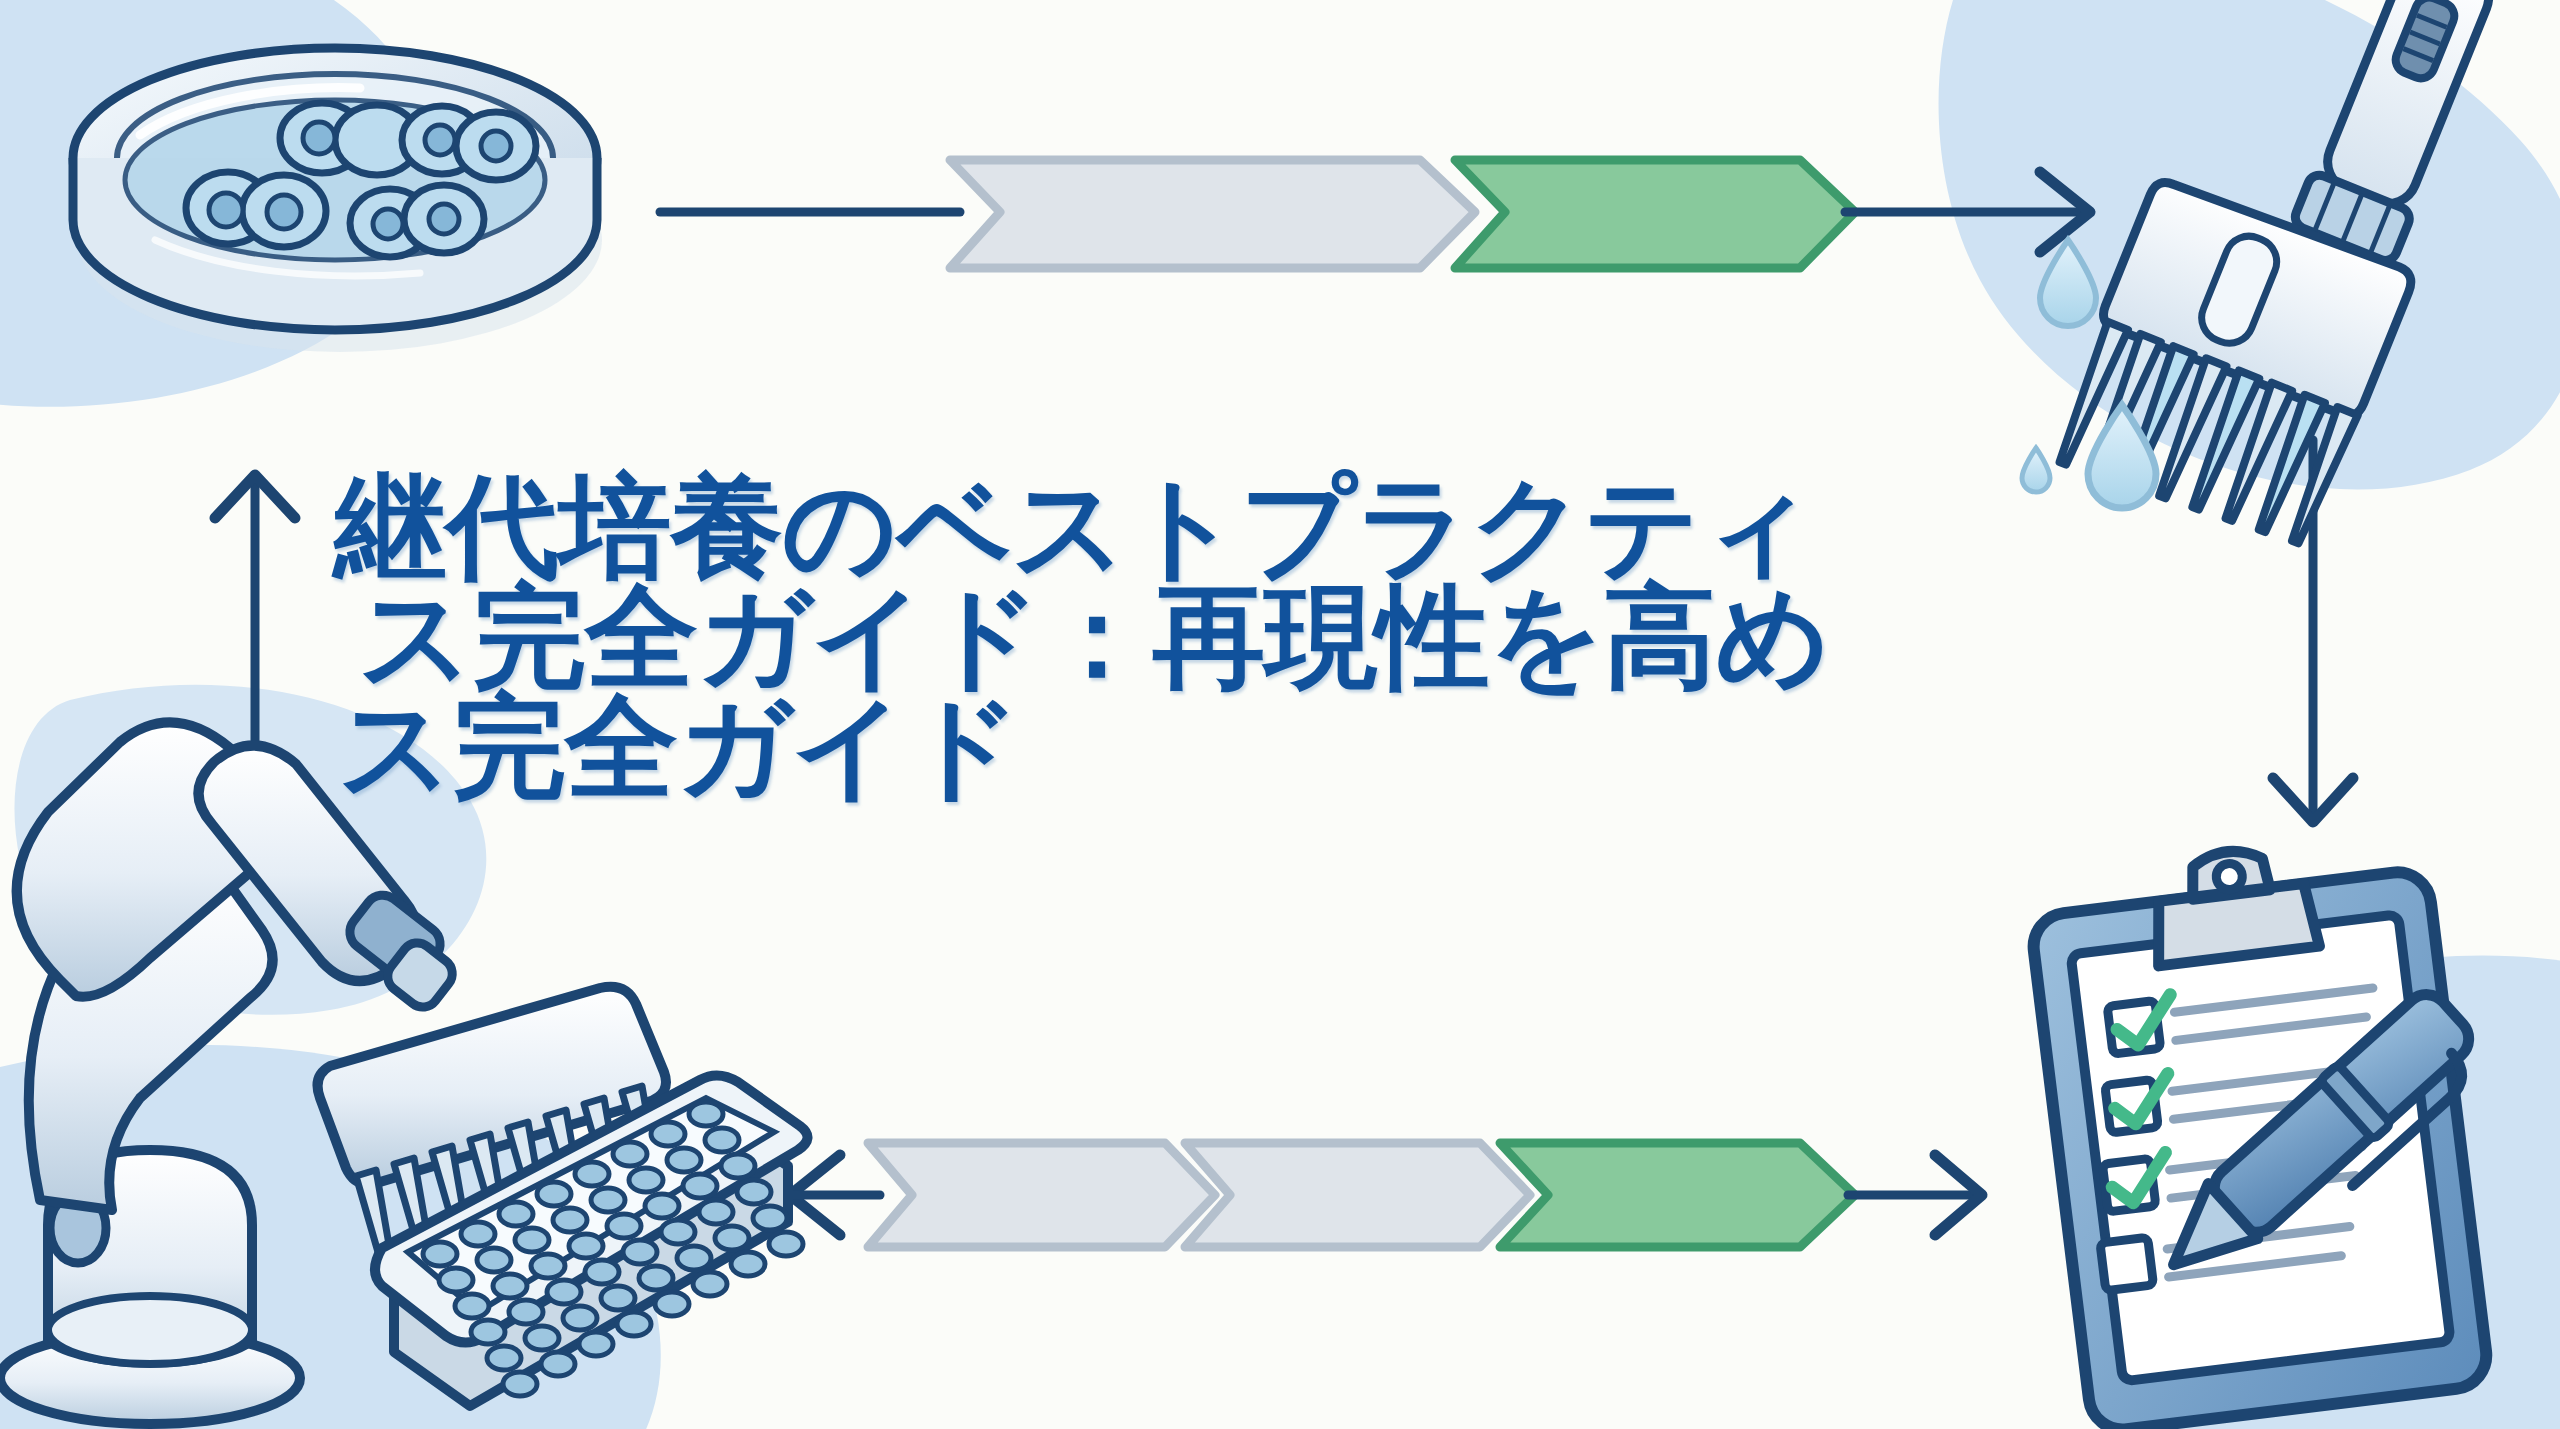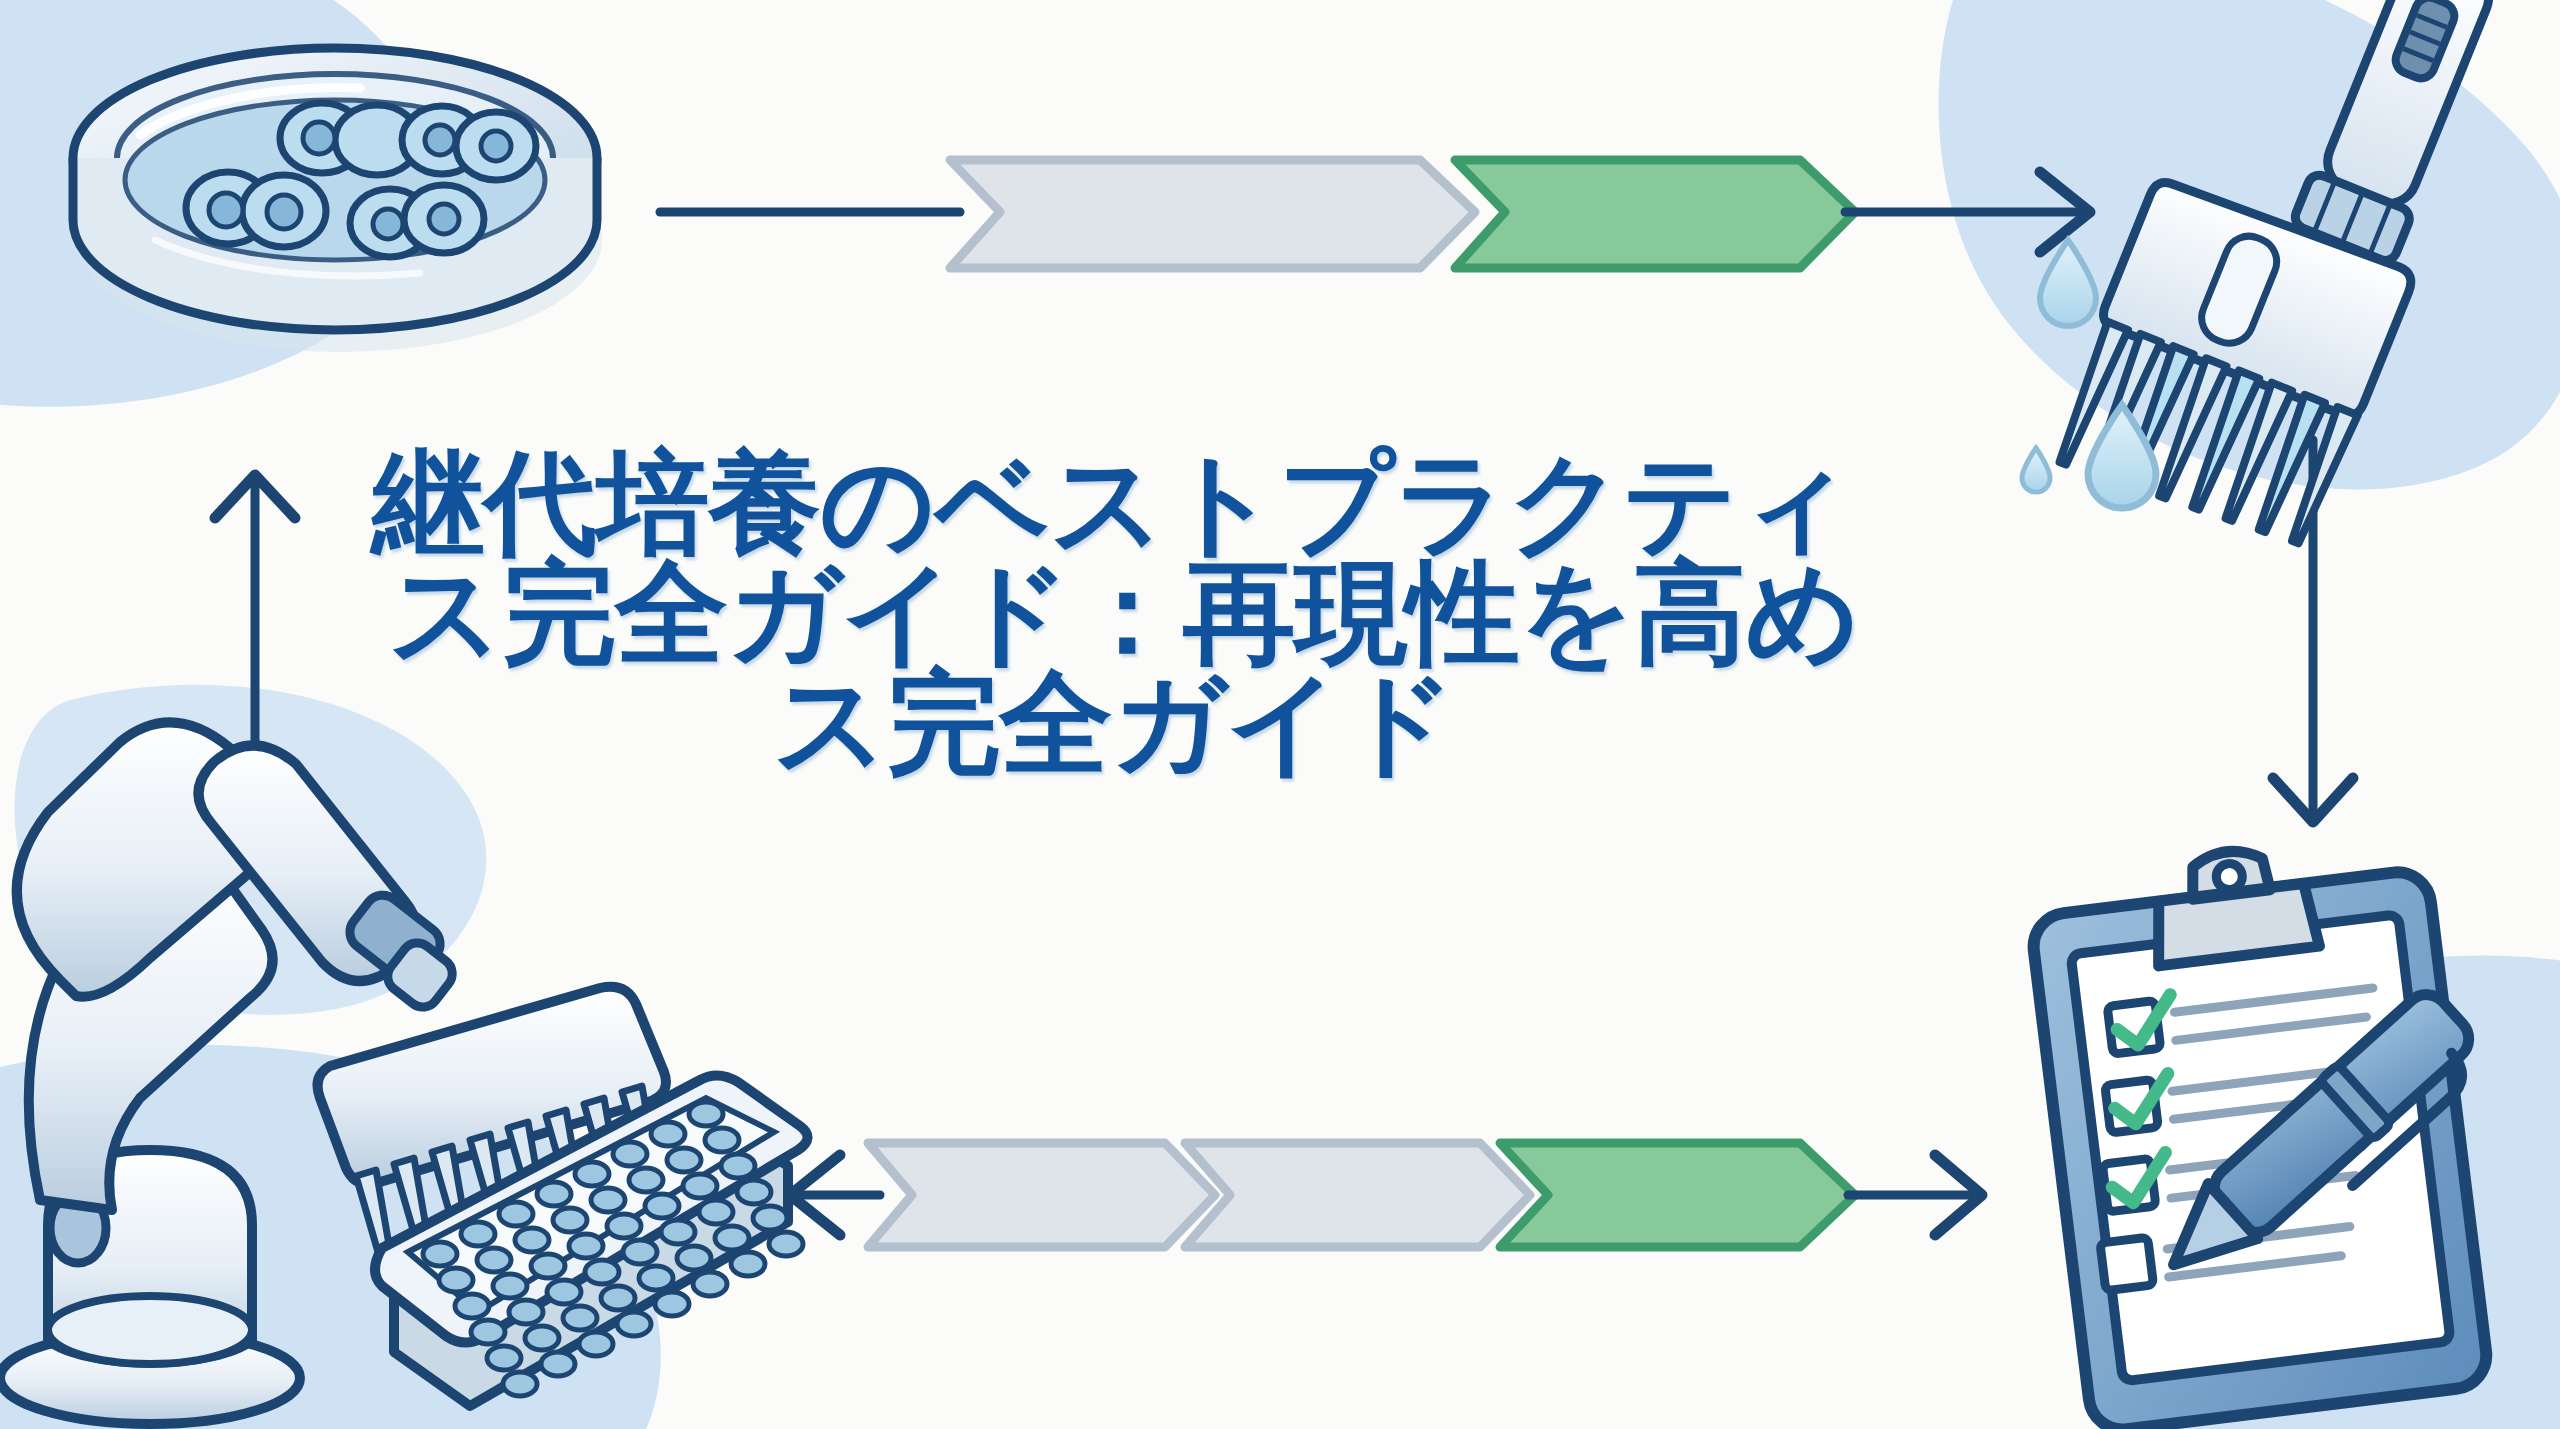--- a/index.html
+++ b/index.html
@@ -8,23 +8,22 @@
     background:#fbfcf9;
     font-family:"Liberation Sans", sans-serif;
     position:relative;
   }
   #stage { position:absolute; inset:0; width:2560px; height:1429px; }
   svg.layer { position:absolute; left:0; top:0; width:2560px; height:1429px; }
 
   
   .title-block{
     position:absolute;
-    left:330px; top:448px;
+    left:330px; top:472px;
     width:1560px;
-    text-align:center;
     z-index:40;
     pointer-events:none;
   }
   .title-line{
     font-family:"DejaVu Sans","Liberation Sans", sans-serif;
     font-weight:700;
     font-size:113px;
     line-height:110px;
     letter-spacing:-1px;
     color:#11529c;

